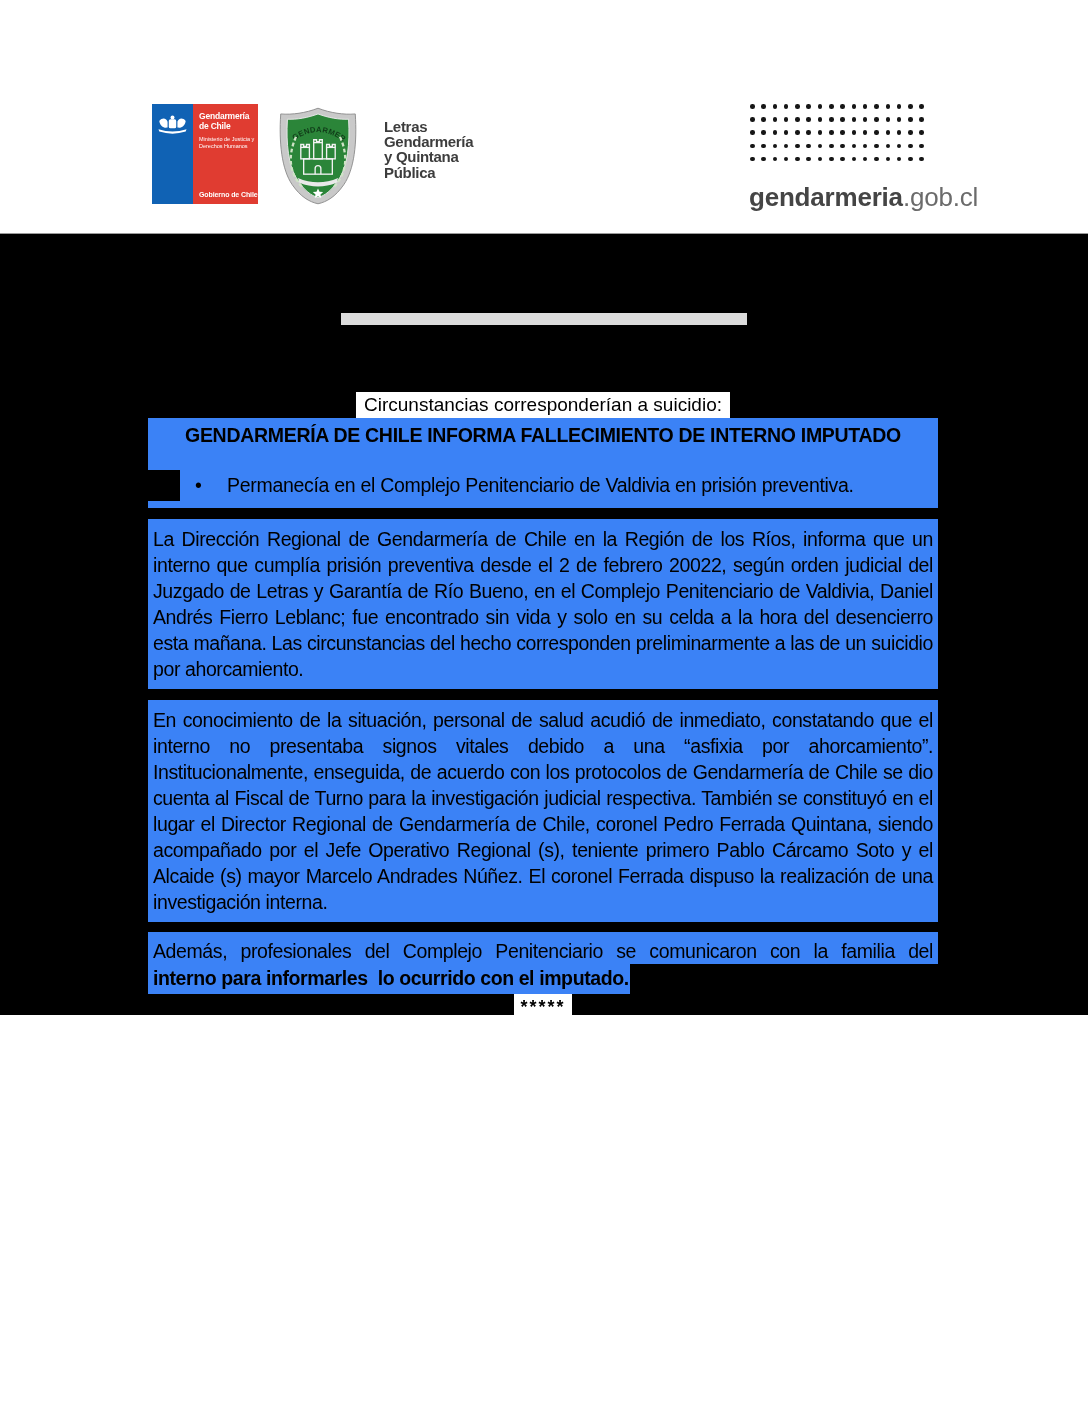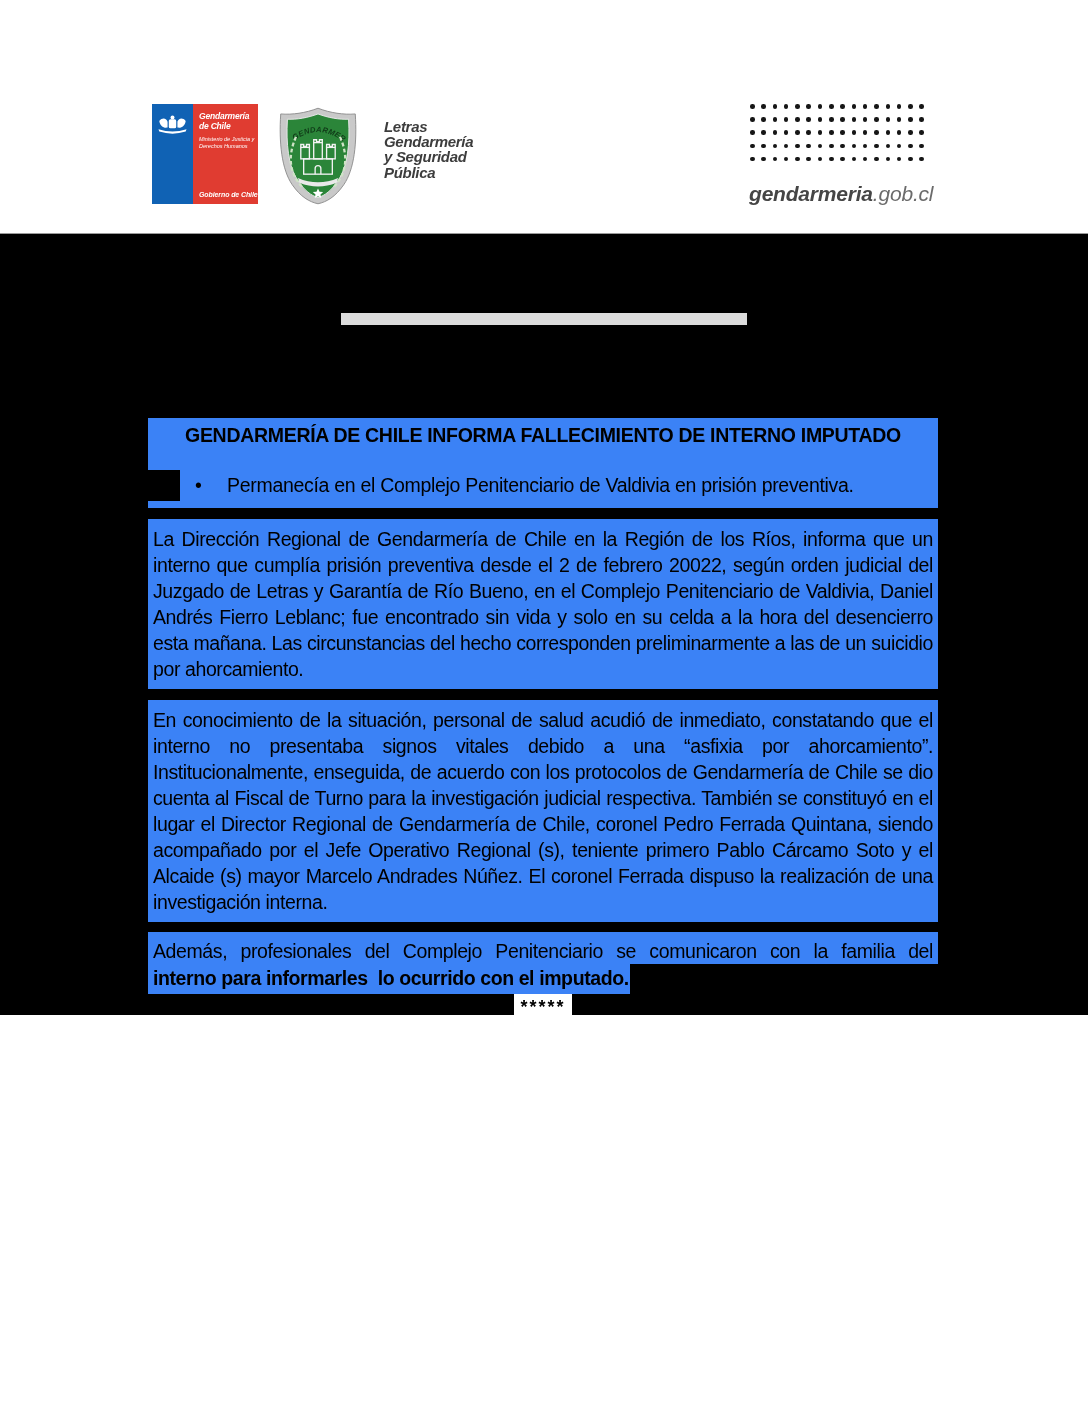--- a/index.html
+++ b/index.html
@@ -1,33 +1,33 @@
 <!DOCTYPE html>
 <html><head>
 <meta charset="utf-8">
 <style>
   html,body{margin:0;padding:0;background:#fff;}
   .page{
     position:relative;width:1088px;height:1408px;background:#ffffff;
     font-family:"Liberation Sans",sans-serif;overflow:hidden;color:#000;
   }
   
-  .header{position:absolute;left:0;top:0;width:1088px;height:233px;background:#fff;font-style:italic;}
+  .header{position:absolute;left:0;top:0;width:1088px;height:233px;background:#fff;}
   .gov-logo{position:absolute;left:152px;top:104px;width:106px;height:100px;display:flex;}
   .gov-blue{width:41px;height:100px;background:#1062b4;position:relative;}
   .gov-emblem{position:absolute;left:4px;top:9px;width:33px;height:24px;}
   .gov-red{width:65px;height:100px;background:#e03c31;position:relative;box-sizing:border-box;padding:8px 3px 5px 6px;}
   .gov-brand{color:#fff;font-weight:bold;font-size:8.5px;line-height:9.5px;letter-spacing:-0.2px;width:56px;}
   .gov-ministry{color:#fff;font-size:5.5px;line-height:6.5px;margin-top:5px;width:58px;}
   .gov-footer{position:absolute;left:6px;bottom:6px;color:#fff;font-weight:bold;font-size:7px;letter-spacing:-0.1px;}
   .shield-logo{position:absolute;left:275px;top:106px;width:86px;height:100px;}
   .slogan{position:absolute;left:384px;top:119px;font-weight:bold;font-size:15px;line-height:15.2px;color:#3d3d3d;letter-spacing:-0.3px;}
   .dots-grid{position:absolute;left:750px;top:104px;display:grid;grid-template-columns:repeat(16,11.3px);grid-auto-rows:13.2px;}
   .dot{width:4.5px;height:4.5px;border-radius:50%;background:#161616;}
-  .website{position:absolute;left:749px;top:182px;font-size:21px;letter-spacing:-0.2px;}
+  .website{position:absolute;left:749px;top:182px;font-size:26px;letter-spacing:-0.2px;}
   .website .w-bold{font-weight:bold;color:#454545;}
   .website .w-rest{font-weight:normal;color:#6b6b6b;}
   
   .band-top-line{position:absolute;left:0;top:233px;width:1088px;height:1px;background:#9a9a9a;}
   .band{position:absolute;left:0;top:234px;width:1088px;height:781px;background:#000;}
   .gray-bar{position:absolute;left:341px;top:79px;width:406px;height:12px;background:#dcdcdc;}
   .kicker-box{position:absolute;left:543px;top:158px;transform:translateX(-50%);background:#fff;
     padding:2px 8px 3px 8px;font-size:19px;white-space:nowrap;}
   
   .content{position:absolute;left:148px;top:184px;width:790px;}
@@ -88,21 +88,21 @@
         <path d="M54 43 l0 -3 3 0 0 2 3 0 0 -2 3 0 0 3"></path>
         <path d="M42 71 l0 -6 a3 3 0 0 1 6 0 l0 6"></path>
       </g>
       <path d="M24 75 q21 9 42 0 l-1.5 5 q-19.5 8 -39 0 Z" fill="#e9e9e9"></path>
       <path d="M45 86 l1.6 3.4 3.8 .4 -2.8 2.5 .8 3.7 -3.4 -1.9 -3.4 1.9 .8 -3.7 -2.8 -2.5 3.8 -.4 Z" fill="#fff"></path>
     </svg>
 
     <div class="slogan">
       <div>Letras</div>
       <div>Gendarmería</div>
-      <div>y Seguridad</div>
+      <div>y Quintana</div>
       <div>Pública</div>
     </div>
 
     <div class="dots-grid">
         <span class="dot" style="background: rgb(22, 22, 22);"></span>
         <span class="dot" style="background: rgb(22, 22, 22);"></span>
         <span class="dot" style="background: rgb(22, 22, 22);"></span>
         <span class="dot" style="background: rgb(22, 22, 22);"></span>
         <span class="dot" style="background: rgb(22, 22, 22);"></span>
         <span class="dot" style="background: rgb(22, 22, 22);"></span>
@@ -183,20 +183,21 @@
       </div>
 
     <div class="website"><span class="w-bold">gendarmeria</span><span class="w-rest">.gob.cl</span></div>
   </div>
 
   <div class="band-top-line"></div>
 
   <div class="band">
     <div class="gray-bar"></div>
 
+    <div class="kicker-box">Circunstancias corresponderían a suicidio:</div>
 
     <div class="content">
 
       <div class="white-box title-box">
         <div class="headline">GENDARMERÍA DE CHILE INFORMA FALLECIMIENTO DE INTERNO IMPUTADO</div>
         <div class="bullet-notch"></div>
         <div class="bullet-row">
           <span class="bullet-glyph">•</span>
           <span>Permanecía en el Complejo Penitenciario de Valdivia en prisión preventiva.</span>
         </div>

